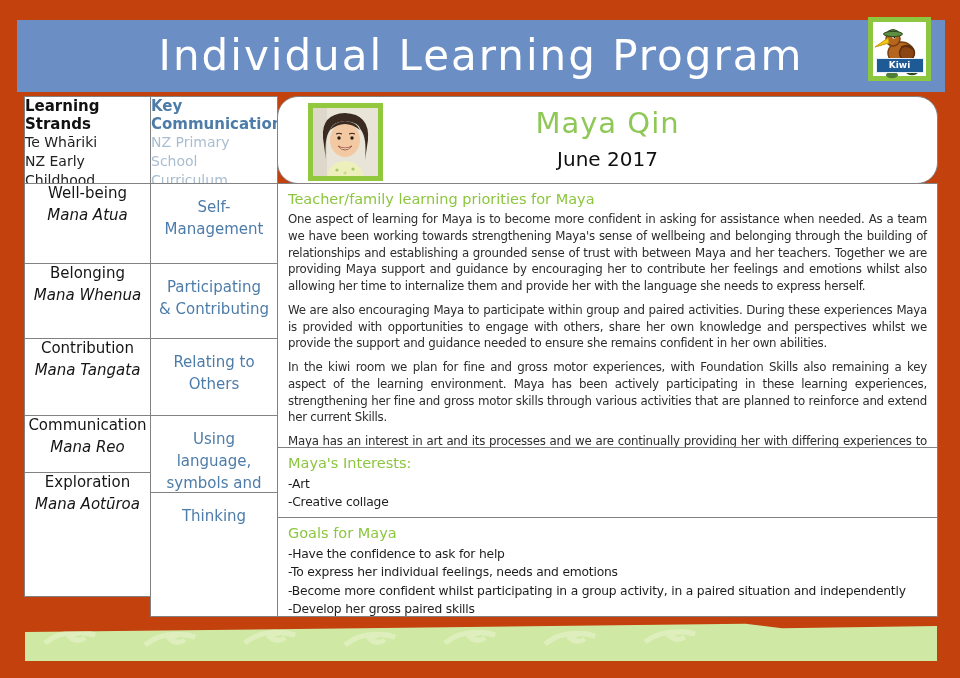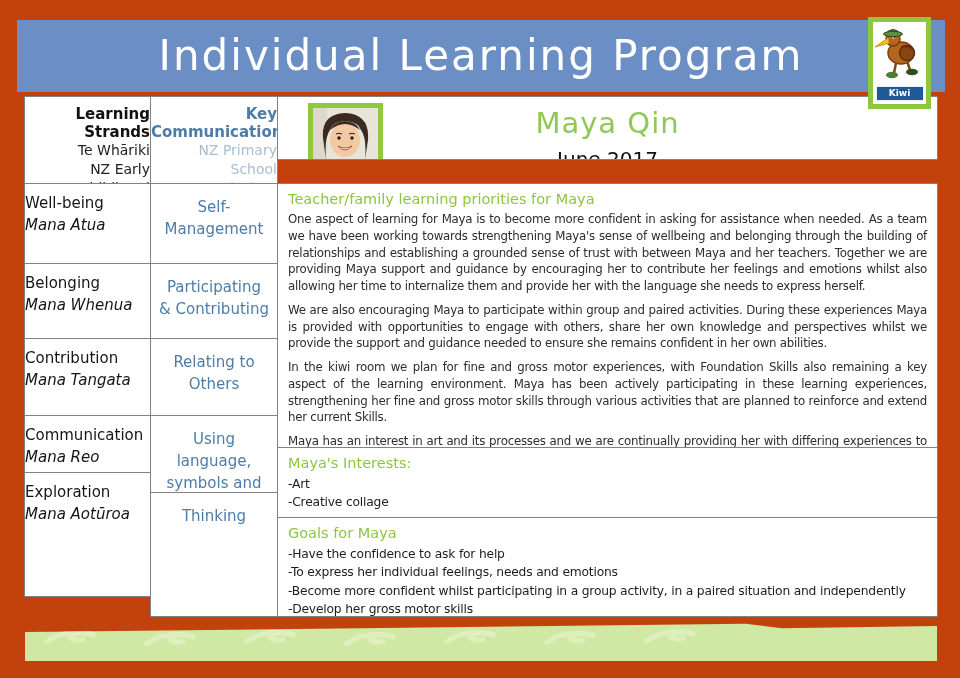--- a/index.html
+++ b/index.html
@@ -14,21 +14,21 @@
     background:#6b8ec5;
   }
   .page-title {
     width:100%; text-align:center; line-height:72px; color:#ffffff;
     font-size:42px; letter-spacing:2px; font-weight:400;
     font-family:"DejaVu Sans", sans-serif; white-space:nowrap;
   }
 
   
   .logo {
-    position:absolute; left:868px; top:17px; width:63px; height:92px;
+    position:absolute; left:868px; top:17px; width:63px; height:64px;
     background:#ffffff; border:5px solid #8dc63f; box-sizing:border-box;
     display:flex; flex-direction:column; align-items:center; justify-content:flex-end;
     z-index:5;
   }
   .logo svg { position:absolute; top:1px; left:1px; }
   .logo-sign {
     position:relative; z-index:2; width:46px; margin-bottom:3px;
     background:#1d5a96; border:1px solid #e8eef5; color:#ffffff;
     font-size:9px; font-weight:bold; text-align:center; line-height:13px;
   }
@@ -38,28 +38,28 @@
   .cell {
     position:absolute; box-sizing:border-box; border:1px solid #828282;
     background:#ffffff; overflow:hidden;
   }
   
   .c1 { left:0;   width:127px; }
   .c2 { left:126px; width:128px; }
   .c3 { left:253px; width:661px; }
 
   
-  .hcell { text-align:right; padding-top:8px; }
+  .hcell { text-align:left; }
   .col1-title { font-size:15px; font-weight:600; color:#111; }
   .col1-line  { font-size:14px; color:#222; line-height:19px; }
   .col2-title { font-size:15px; font-weight:600; color:#4d7ca9; }
   .col2-line  { font-size:14px; color:#a9bdd0; line-height:19px; }
 
   
-  .strand-cell { padding-top:10px; }
+  .strand-cell { text-align:center; }
   .strand-name { font-size:15px; color:#151515; }
   .maori-name  { font-size:15px; font-style:italic; margin-top:4px; color:#151515; }
   .competency  { font-size:15px; color:#4d7ca9; text-align:center; padding:12px 8px 0; line-height:22px; }
 
   
   .student-cell { text-align:center; }
   .photo-frame {
     position:absolute; left:30px; top:6px; width:75px; height:78px;
     border:5px solid #92c83e; box-sizing:border-box; background:#e9e4d8;
   }
@@ -126,21 +126,21 @@
       <div class="col1-line">NZ Early Childhood</div>
 
     </div>
 
     <div class="cell c2 hcell" style="top:0; height:88px;">
       <div class="col2-title">Key Communication</div>
       <div class="col2-line">NZ Primary School</div>
       <div class="col2-line">Curriculum</div>
     </div>
 
-    <div class="cell c3 student-cell" style="top:0; height:64px;">
+    <div class="cell c3 student-cell" style="top:0; height:88px;border-radius:21px;">
       <div class="photo-frame">
         <svg width="65" height="68" viewBox="0 0 65 68" aria-hidden="true">
           <rect x="0" y="0" width="65" height="68" fill="#e9e4d8"></rect>
           <rect x="0" y="0" width="14" height="68" fill="#ded8ca"></rect>
 
           <path d="M10 30 Q8 6 32 5 Q57 6 55 32 L52 52 Q54 30 48 22 Q46 14 32 13 Q19 14 17 22 Q11 30 13 52 Z" fill="#3a2a20"></path>
 
           <ellipse cx="32" cy="32" rx="15" ry="17" fill="#f2c9a2"></ellipse>
           <path d="M17 22 Q32 10 47 22 Q44 14 32 13 Q20 14 17 22 Z" fill="#3a2a20"></path>
 
@@ -213,21 +213,21 @@
       <div class="sec-heading">Maya's Interests:</div>
       <div class="list-item">-Art</div>
       <div class="list-item">-Creative collage</div>
     </div>
 
     <div class="cell c3 section" style="top:421px; height:100px;">
       <div class="sec-heading">Goals for Maya</div>
       <div class="list-item">-Have the confidence to ask for help</div>
       <div class="list-item">-To express her individual feelings, needs and emotions</div>
       <div class="list-item">-Become more confident whilst participating in a group activity, in a paired situation and independently</div>
-      <div class="list-item">-Develop her gross motor skills</div>
+      <div class="list-item">-Develop her gross paired skills</div>
 
     </div>
 
   </div>
 
   <div class="green-band">
     <svg width="760" height="26" viewBox="0 0 760 26" aria-hidden="true">
       <g stroke="#dff0c0" stroke-width="5" fill="none" opacity="0.9">
         <path d="M20 18 Q40 2 70 10 Q55 4 45 12 Q52 18 60 13"></path>
         <path d="M120 20 Q140 4 170 12 Q155 6 145 14 Q152 20 160 15"></path>

